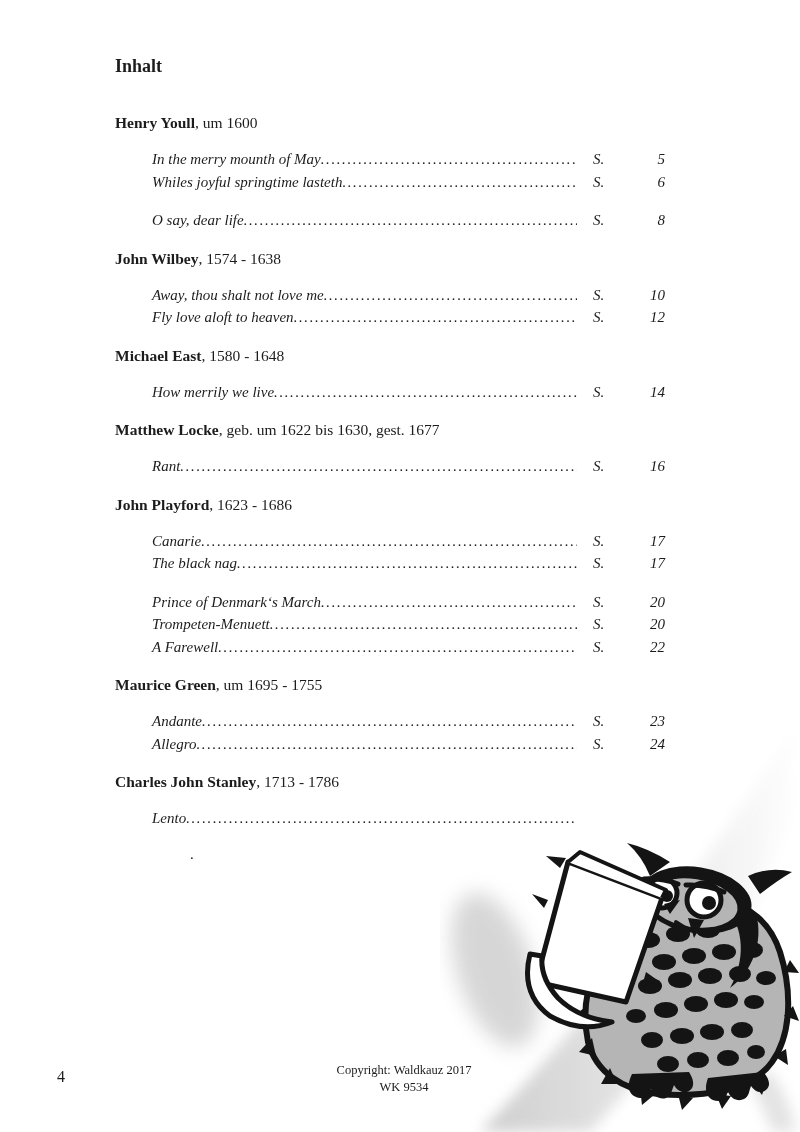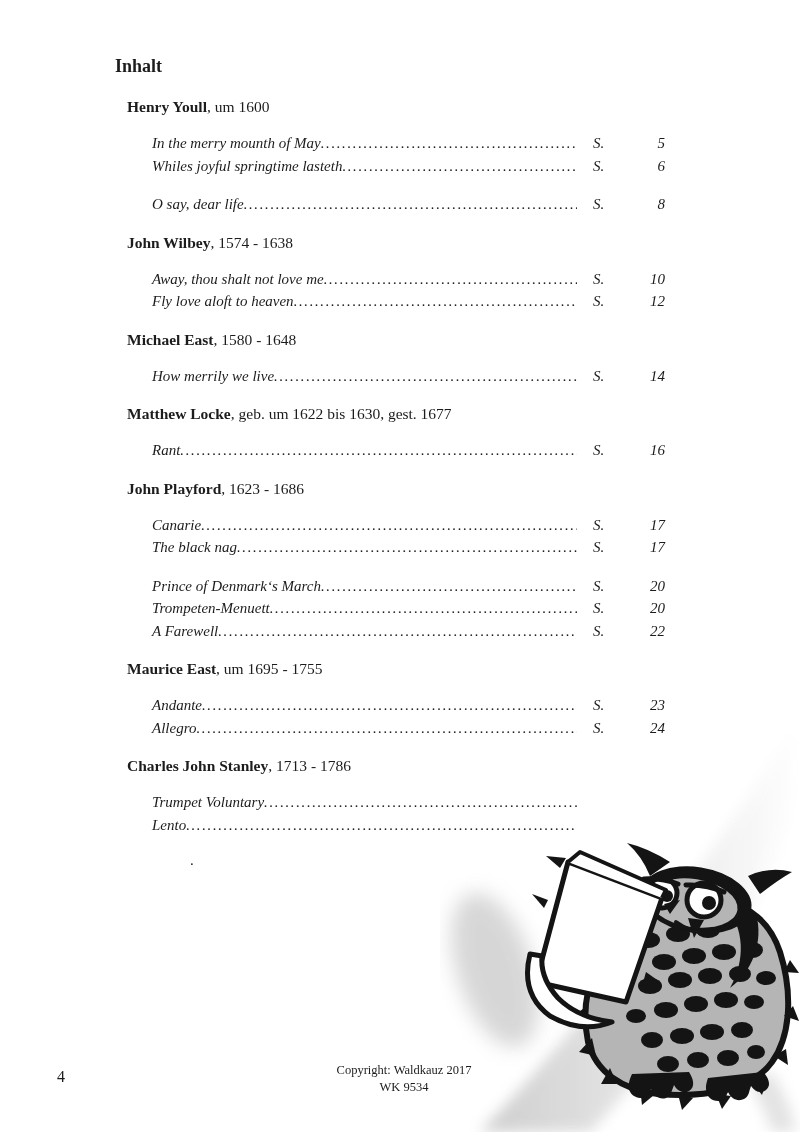--- a/index.html
+++ b/index.html
@@ -13,29 +13,28 @@
   }
   .content {
     position: absolute;
     left: 115px; top: 55px;
     width: 550px;
     z-index: 1;
   }
   .doc-title {
     font-size: 18px; font-weight: bold;
     line-height: 22px;
-    margin: 0 0 19px 0;
+    margin: 0 0 35px 0;
     font-family: "Liberation Serif", serif;
   }
   .section { margin-bottom: 16px; }
   .composer-line {
     font-size: 15.5px; line-height: 22px;
     margin-bottom: 14px;
     white-space: nowrap;
-    margin-left: 12px;
   }
   .composer-line .name { font-weight: bold; }
   .rows { margin-left: 37px; font-style: italic; }
   .row {
     display: flex;
     align-items: baseline;
     font-size: 15px;
     line-height: 22.5px;
     white-space: nowrap;
   }
@@ -215,21 +214,21 @@
     <span class="title">A Farewell</span>
     <span class="leader"></span>
     <span class="s-abbrev">S.</span>
     <span class="pagenum">22</span>
   </div>
 </div>
   </div>
 
   <div class="section">
     <div class="composer-line">
-      <span class="name">Maurice East</span><span>, um 1695 - 1755</span>
+      <span class="name">Maurice Green</span><span>, um 1695 - 1755</span>
     </div>
     <div class="rows">
   <div class="row">
     <span class="title">Andante</span>
     <span class="leader"></span>
     <span class="s-abbrev">S.</span>
     <span class="pagenum">23</span>
   </div>
 
   <div class="row">
@@ -240,26 +239,20 @@
   </div>
 </div>
   </div>
 
   <div class="section">
     <div class="composer-line">
       <span class="name">Charles John Stanley</span><span>, 1713 - 1786</span>
     </div>
     <div class="rows">
 
-  <div class="row">
-    <span class="title">Trumpet Voluntary</span>
-    <span class="leader"></span>
-    <span class="s-abbrev"></span>
-    <span class="pagenum"></span>
-  </div>
 
   <div class="row">
     <span class="title">Lento</span>
     <span class="leader"></span>
     <span class="s-abbrev"></span>
     <span class="pagenum"></span>
   </div>
 </div>
   </div>
 </div>

